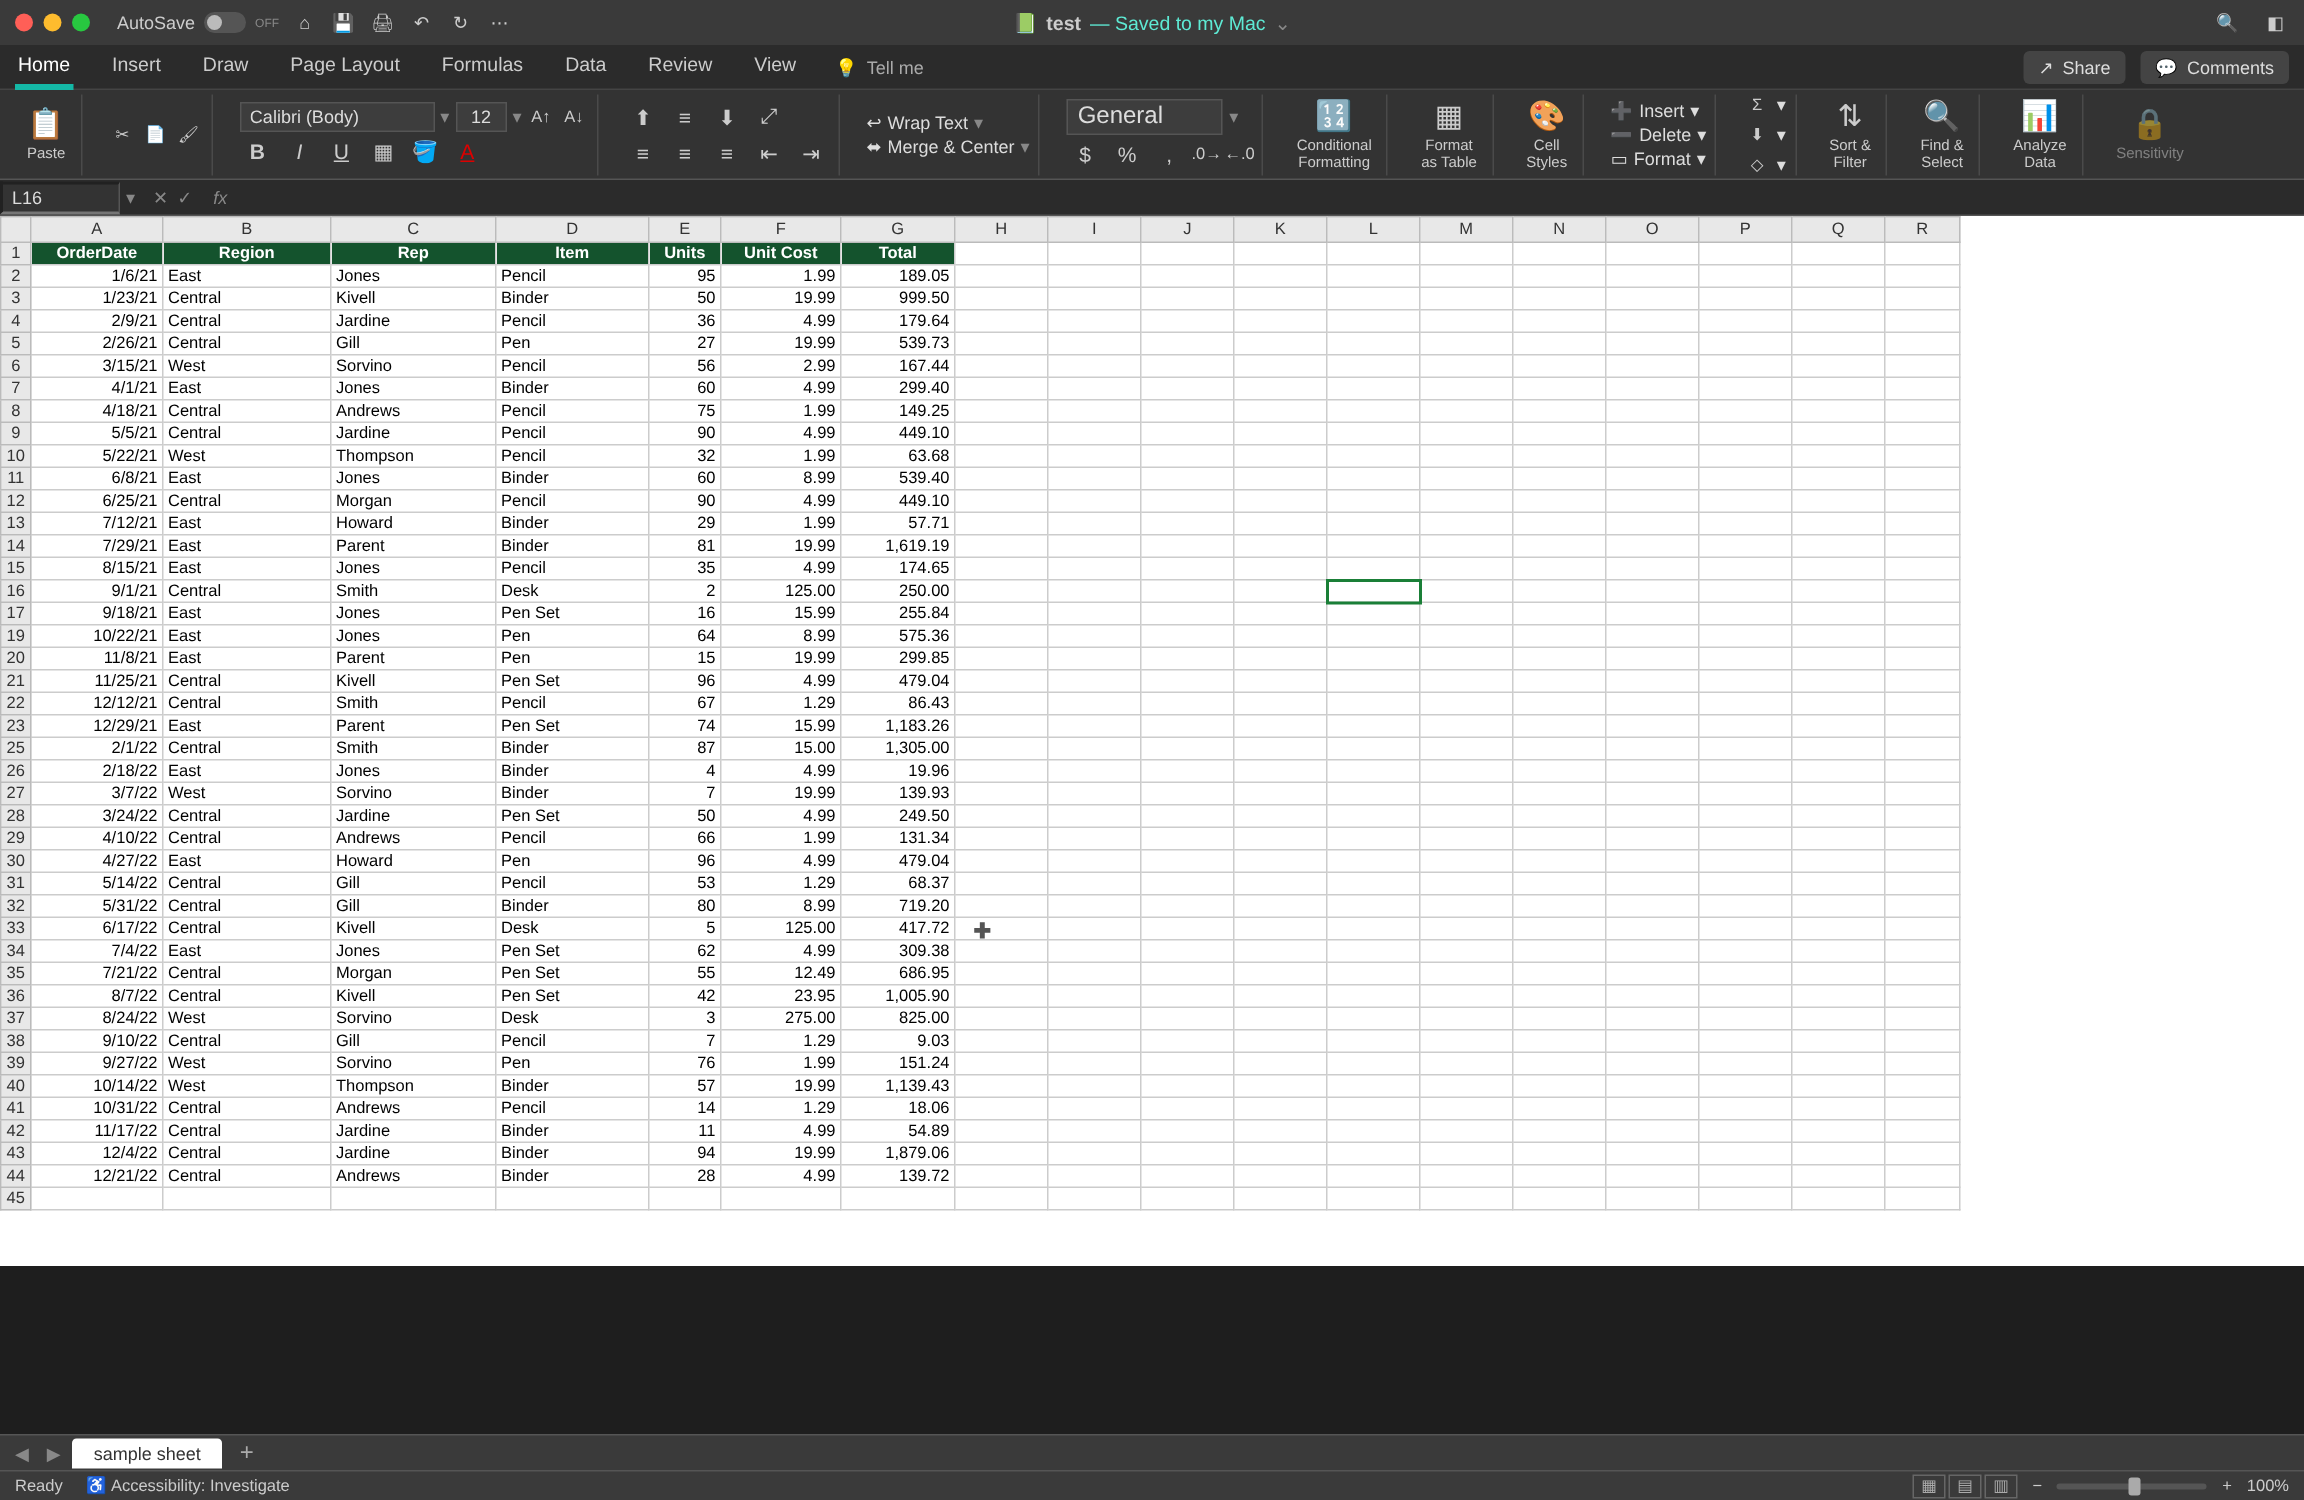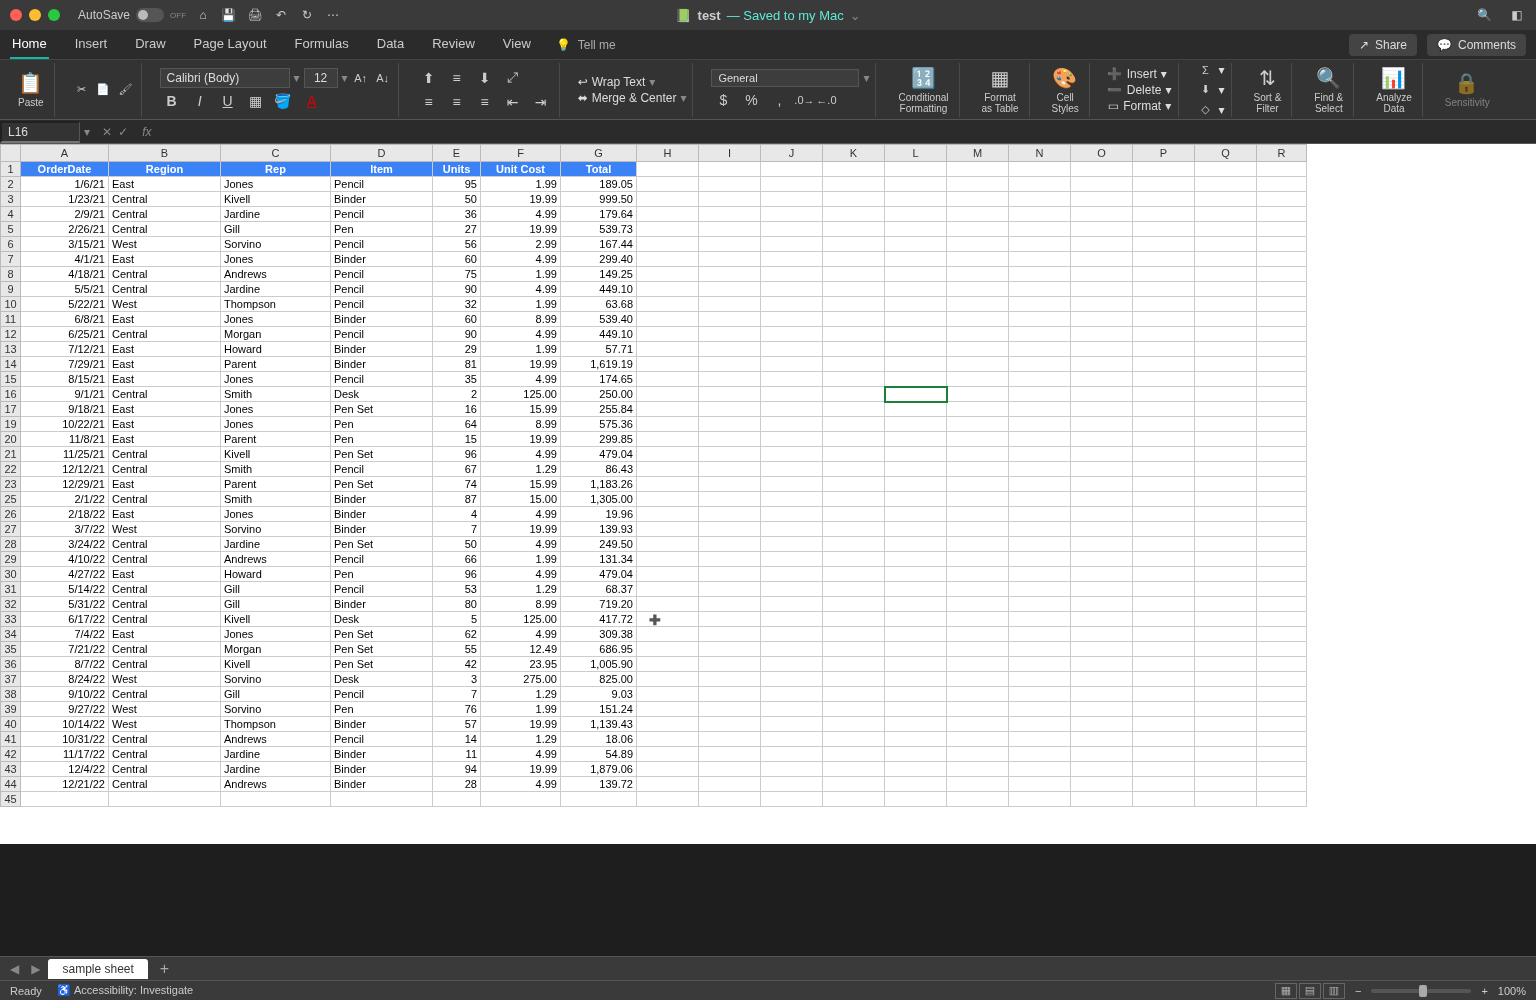--- a/index.html
+++ b/index.html
@@ -9,47 +9,47 @@
 .dot { width: 12px; height: 12px; border-radius: 50%; }
 .dot.red { background: #ff5f57; } .dot.yellow { background: #febc2e; } .dot.green { background: #28c840; }
 .autosave { font-size: 12px; color: #ccc; display: flex; align-items: center; gap: 6px; }
 .toggle { width: 28px; height: 14px; background: #555; border-radius: 7px; position: relative; }
 .toggle::after { content:''; width:10px; height:10px; background:#bbb; border-radius:50%; position:absolute; top:2px; left:2px; }
 .qicon { width: 18px; height: 18px; display:flex; align-items:center; justify-content:center; color:#ccc; cursor:pointer; }
 .title-center { position:absolute; left:50%; transform:translateX(-50%); display:flex; align-items:center; gap:6px; font-size:13px; color:#ccc; }
 .title-right { margin-left:auto; display:flex; gap:14px; }
 .tabs { height: 30px; background: #2b2b2b; display:flex; align-items:center; padding:0 10px; gap:24px; border-bottom:1px solid #444; }
 .tab { color:#ccc; font-size:13px; padding:6px 2px; cursor:pointer; }
-.tab.active { color:#fff; border-bottom:2px solid #14b8a6; }
+.tab.active { color:#fff; border-bottom:4px solid #14b8a6; }
 .tellme { display:flex; align-items:center; gap:6px; color:#aaa; }
 .right-tabs { margin-left:auto; display:flex; gap:10px; }
 .share-btn { background:#444; padding:4px 10px; border-radius:4px; color:#ddd; display:flex; gap:6px; align-items:center; }
 .ribbon { height: 60px; background: #333; display:flex; align-items:center; padding:0 8px; gap:12px; border-bottom:1px solid #555; }
 .rgroup { display:flex; flex-direction:column; align-items:center; gap:2px; padding:0 6px; border-right:1px solid #4a4a4a; height:54px; justify-content:center; }
 .rbtn { display:flex; align-items:center; justify-content:center; width:24px; height:22px; color:#ccc; cursor:pointer; font-size:14px; }
 .rbtn.small { width:18px; height:18px; font-size:11px; }
 .rrow { display:flex; gap:4px; align-items:center; }
 .font-name { background:#3d3d3d; border:1px solid #555; padding:2px 6px; width:130px; font-size:12px; color:#ddd; }
 .font-size { background:#3d3d3d; border:1px solid #555; padding:2px 4px; width:34px; font-size:12px; color:#ddd; text-align:center; }
-.fmt-sel { background:#3d3d3d; border:1px solid #555; padding:2px 6px; width:148px; font-size:11px; color:#ddd; }
+.fmt-sel { background:#3d3d3d; border:1px solid #555; padding:2px 6px; width:104px; font-size:16px; color:#ddd; }
 .big-btn { display:flex; flex-direction:column; align-items:center; gap:2px; padding:2px 4px; color:#ccc; font-size:10px; cursor:pointer; text-align:center; line-height:1.1; }
 .big-btn .icon { font-size:20px; height:24px; display:flex; align-items:center; }
 .namebox-row { height:24px; background:#2b2b2b; display:flex; align-items:center; border-bottom:1px solid #555; }
 .namebox { width:80px; background:#333; border-right:1px solid #555; padding:2px 6px; font-size:12px; color:#ddd; }
 .fx-icons { display:flex; gap:6px; padding:0 8px; color:#888; }
 .fx-label { font-style:italic; color:#888; padding:0 6px; }
 .formula-bar { flex:1; padding:2px 6px; }
 .grid-area { position:relative; height: 700px; overflow:hidden; background:#fff; }
 table.sheet { border-collapse:collapse; table-layout:fixed; }
 .colhdr, .rowhdr { background:#e8e8e8; border:1px solid #bbb; font-size:11px; color:#333; text-align:center; font-weight:normal; }
 .corner { width:20px; height:17px; background:#e8e8e8; border:1px solid #bbb; }
 .colhdr { height:17px; }
 .rowhdr { width:20px; height:15px; }
 td.cell { border:1px solid #ccc; height:15px; font-size:11px; padding:0 3px; color:#000; background:#fff; white-space:nowrap; overflow:hidden; }
-td.cell.hdr { background:#3b82f6; color:#fff; font-weight:bold; text-align:center; }
+td.cell.hdr { background:#14532d; color:#fff; font-weight:bold; text-align:center; }
 td.cell.num { text-align:right; }
 .selected-cell { outline:2px solid #1a7f37; outline-offset:-1px; }
 .sheetbar { position:absolute; bottom:20px; left:0; right:0; height:24px; background:#3a3a3a; display:flex; align-items:center; padding:0 6px; gap:4px; border-top:1px solid #555; }
 .sheet-nav { color:#888; padding:0 4px; cursor:pointer; }
 .sheet-tab { background:#fff; color:#333; padding:3px 14px; border-radius:3px 3px 0 0; font-size:12px; }
 .add-sheet { color:#aaa; padding:0 8px; font-size:16px; cursor:pointer; }
 .statusbar { position:absolute; bottom:0; left:0; right:0; height:20px; background:#3a3a3a; display:flex; align-items:center; padding:0 10px; gap:16px; font-size:11px; color:#ccc; border-top:1px solid #555; }
 .status-right { margin-left:auto; display:flex; align-items:center; gap:10px; }
 .zoom-slider { width:100px; height:4px; background:#555; position:relative; border-radius:2px; }
 .zoom-slider::after { content:''; width:8px; height:12px; background:#aaa; position:absolute; left:48%; top:-4px; border-radius:2px; }

